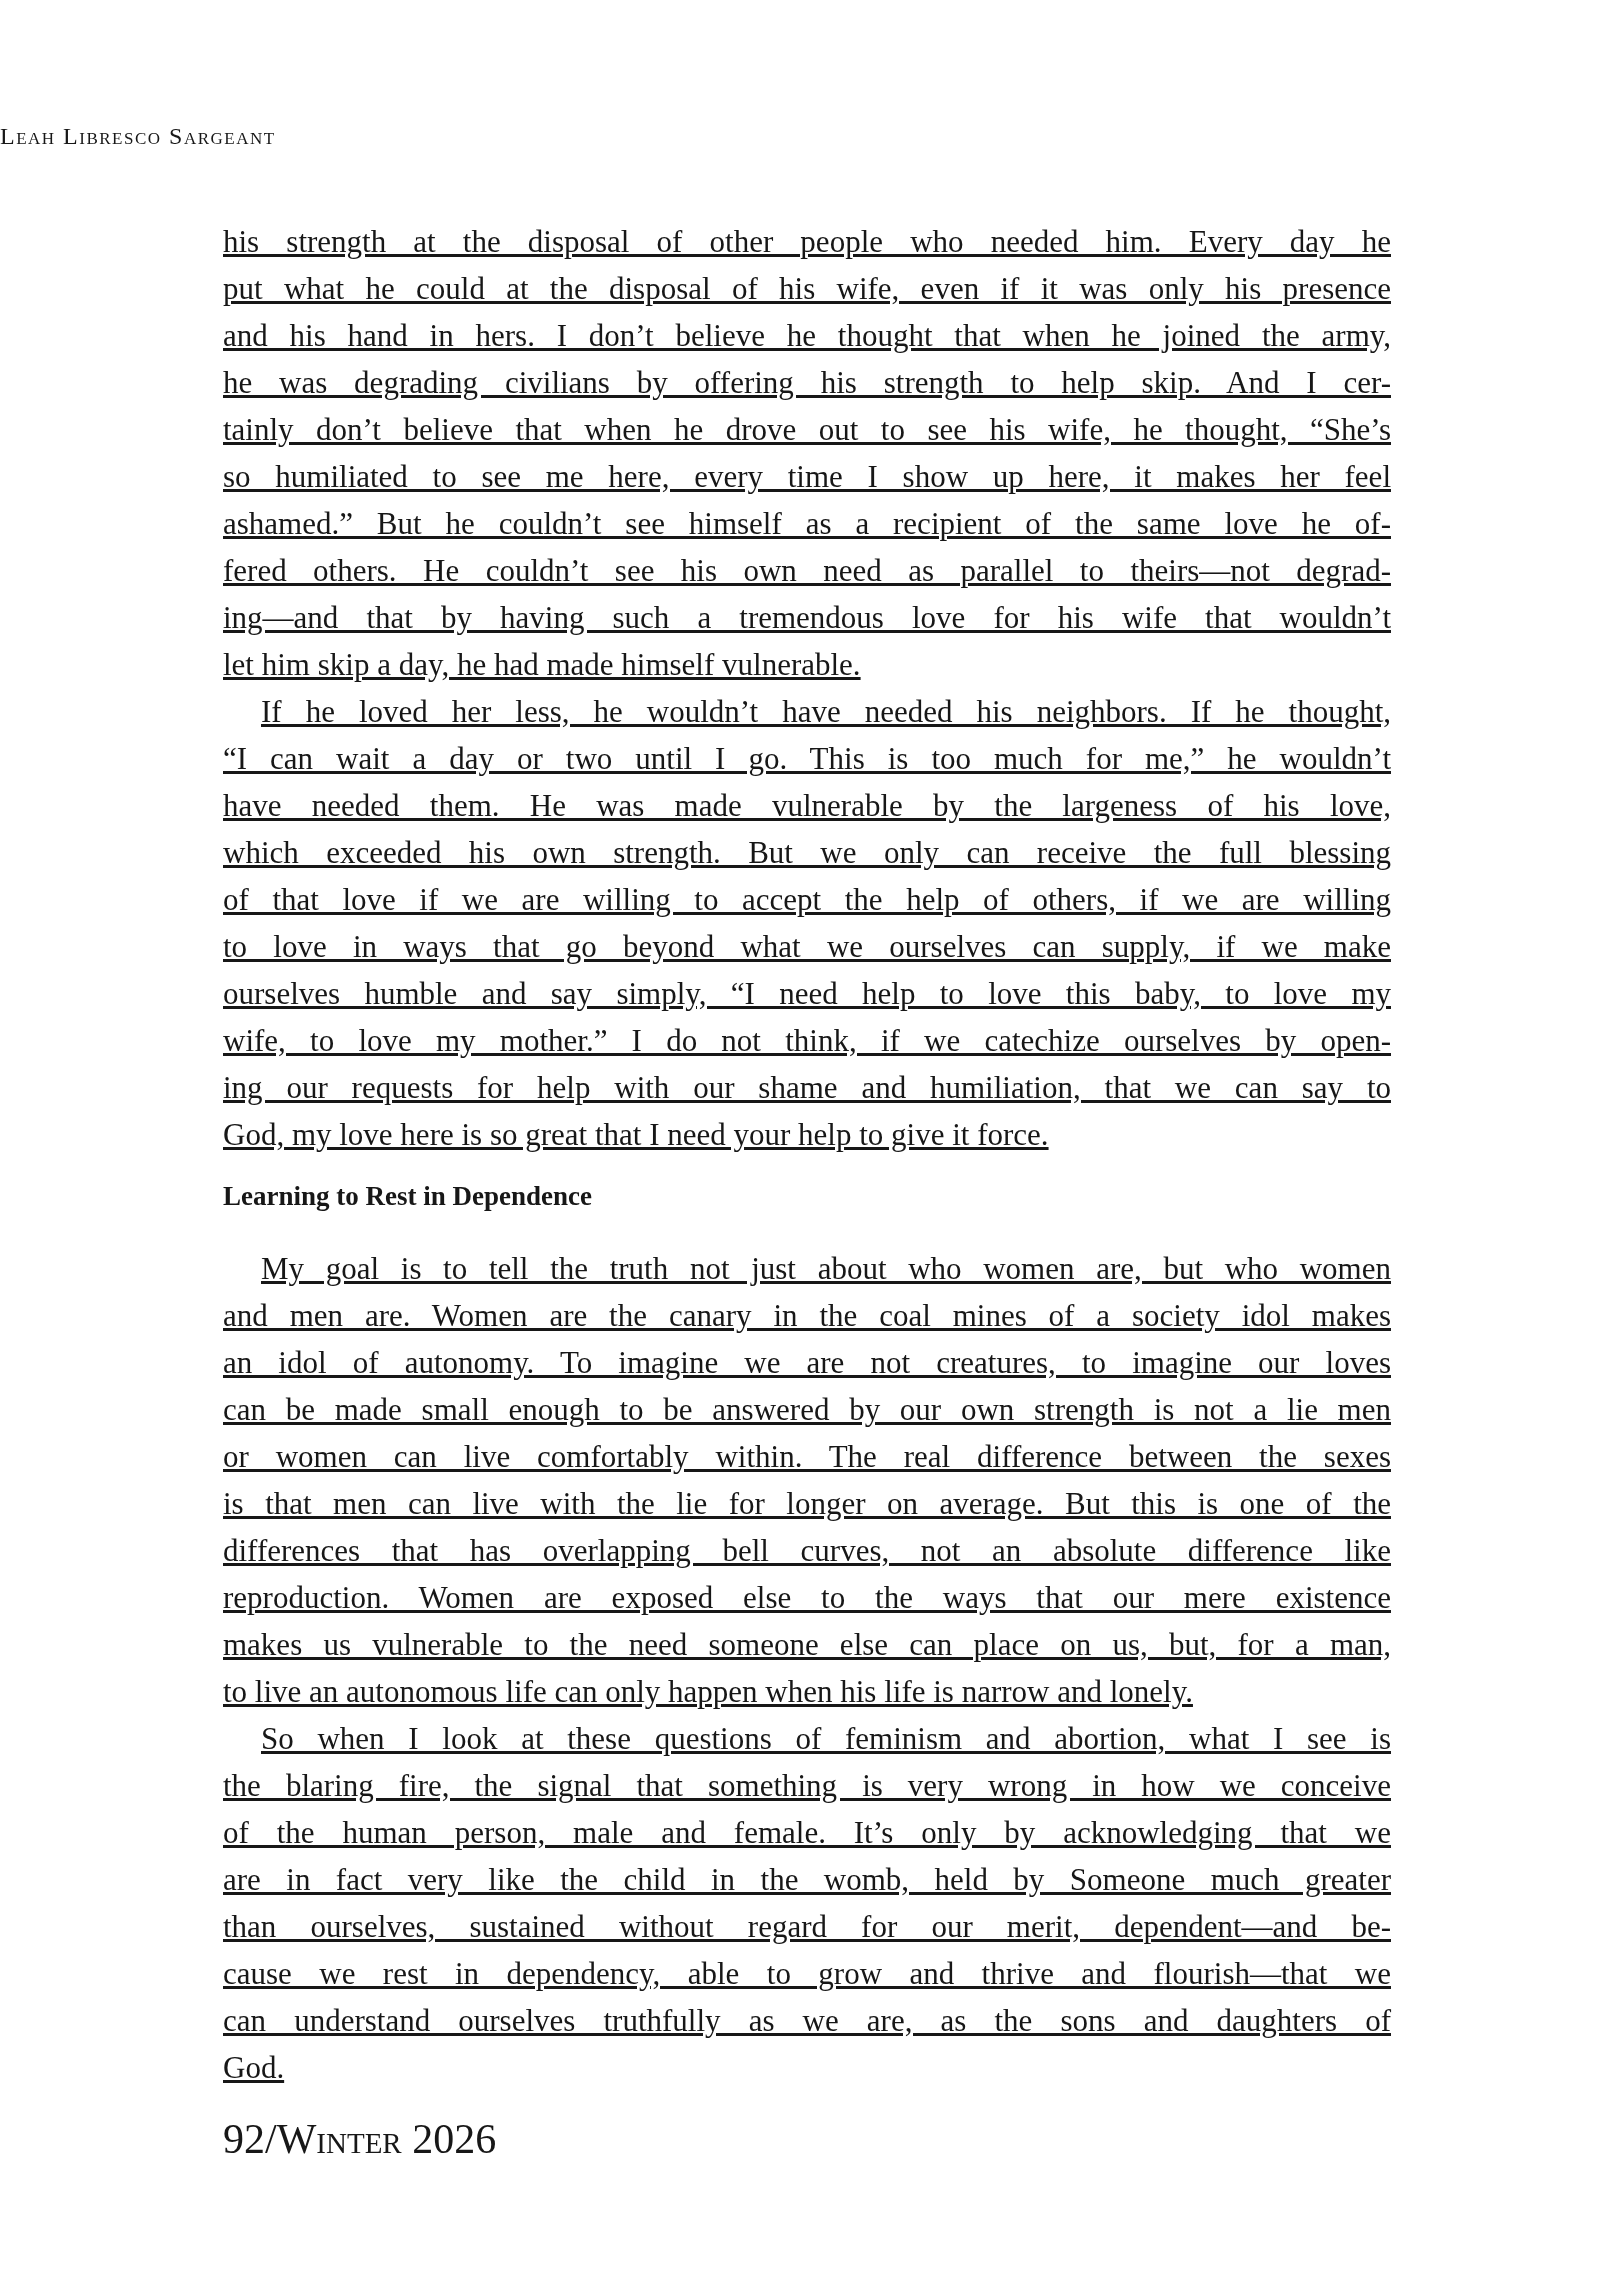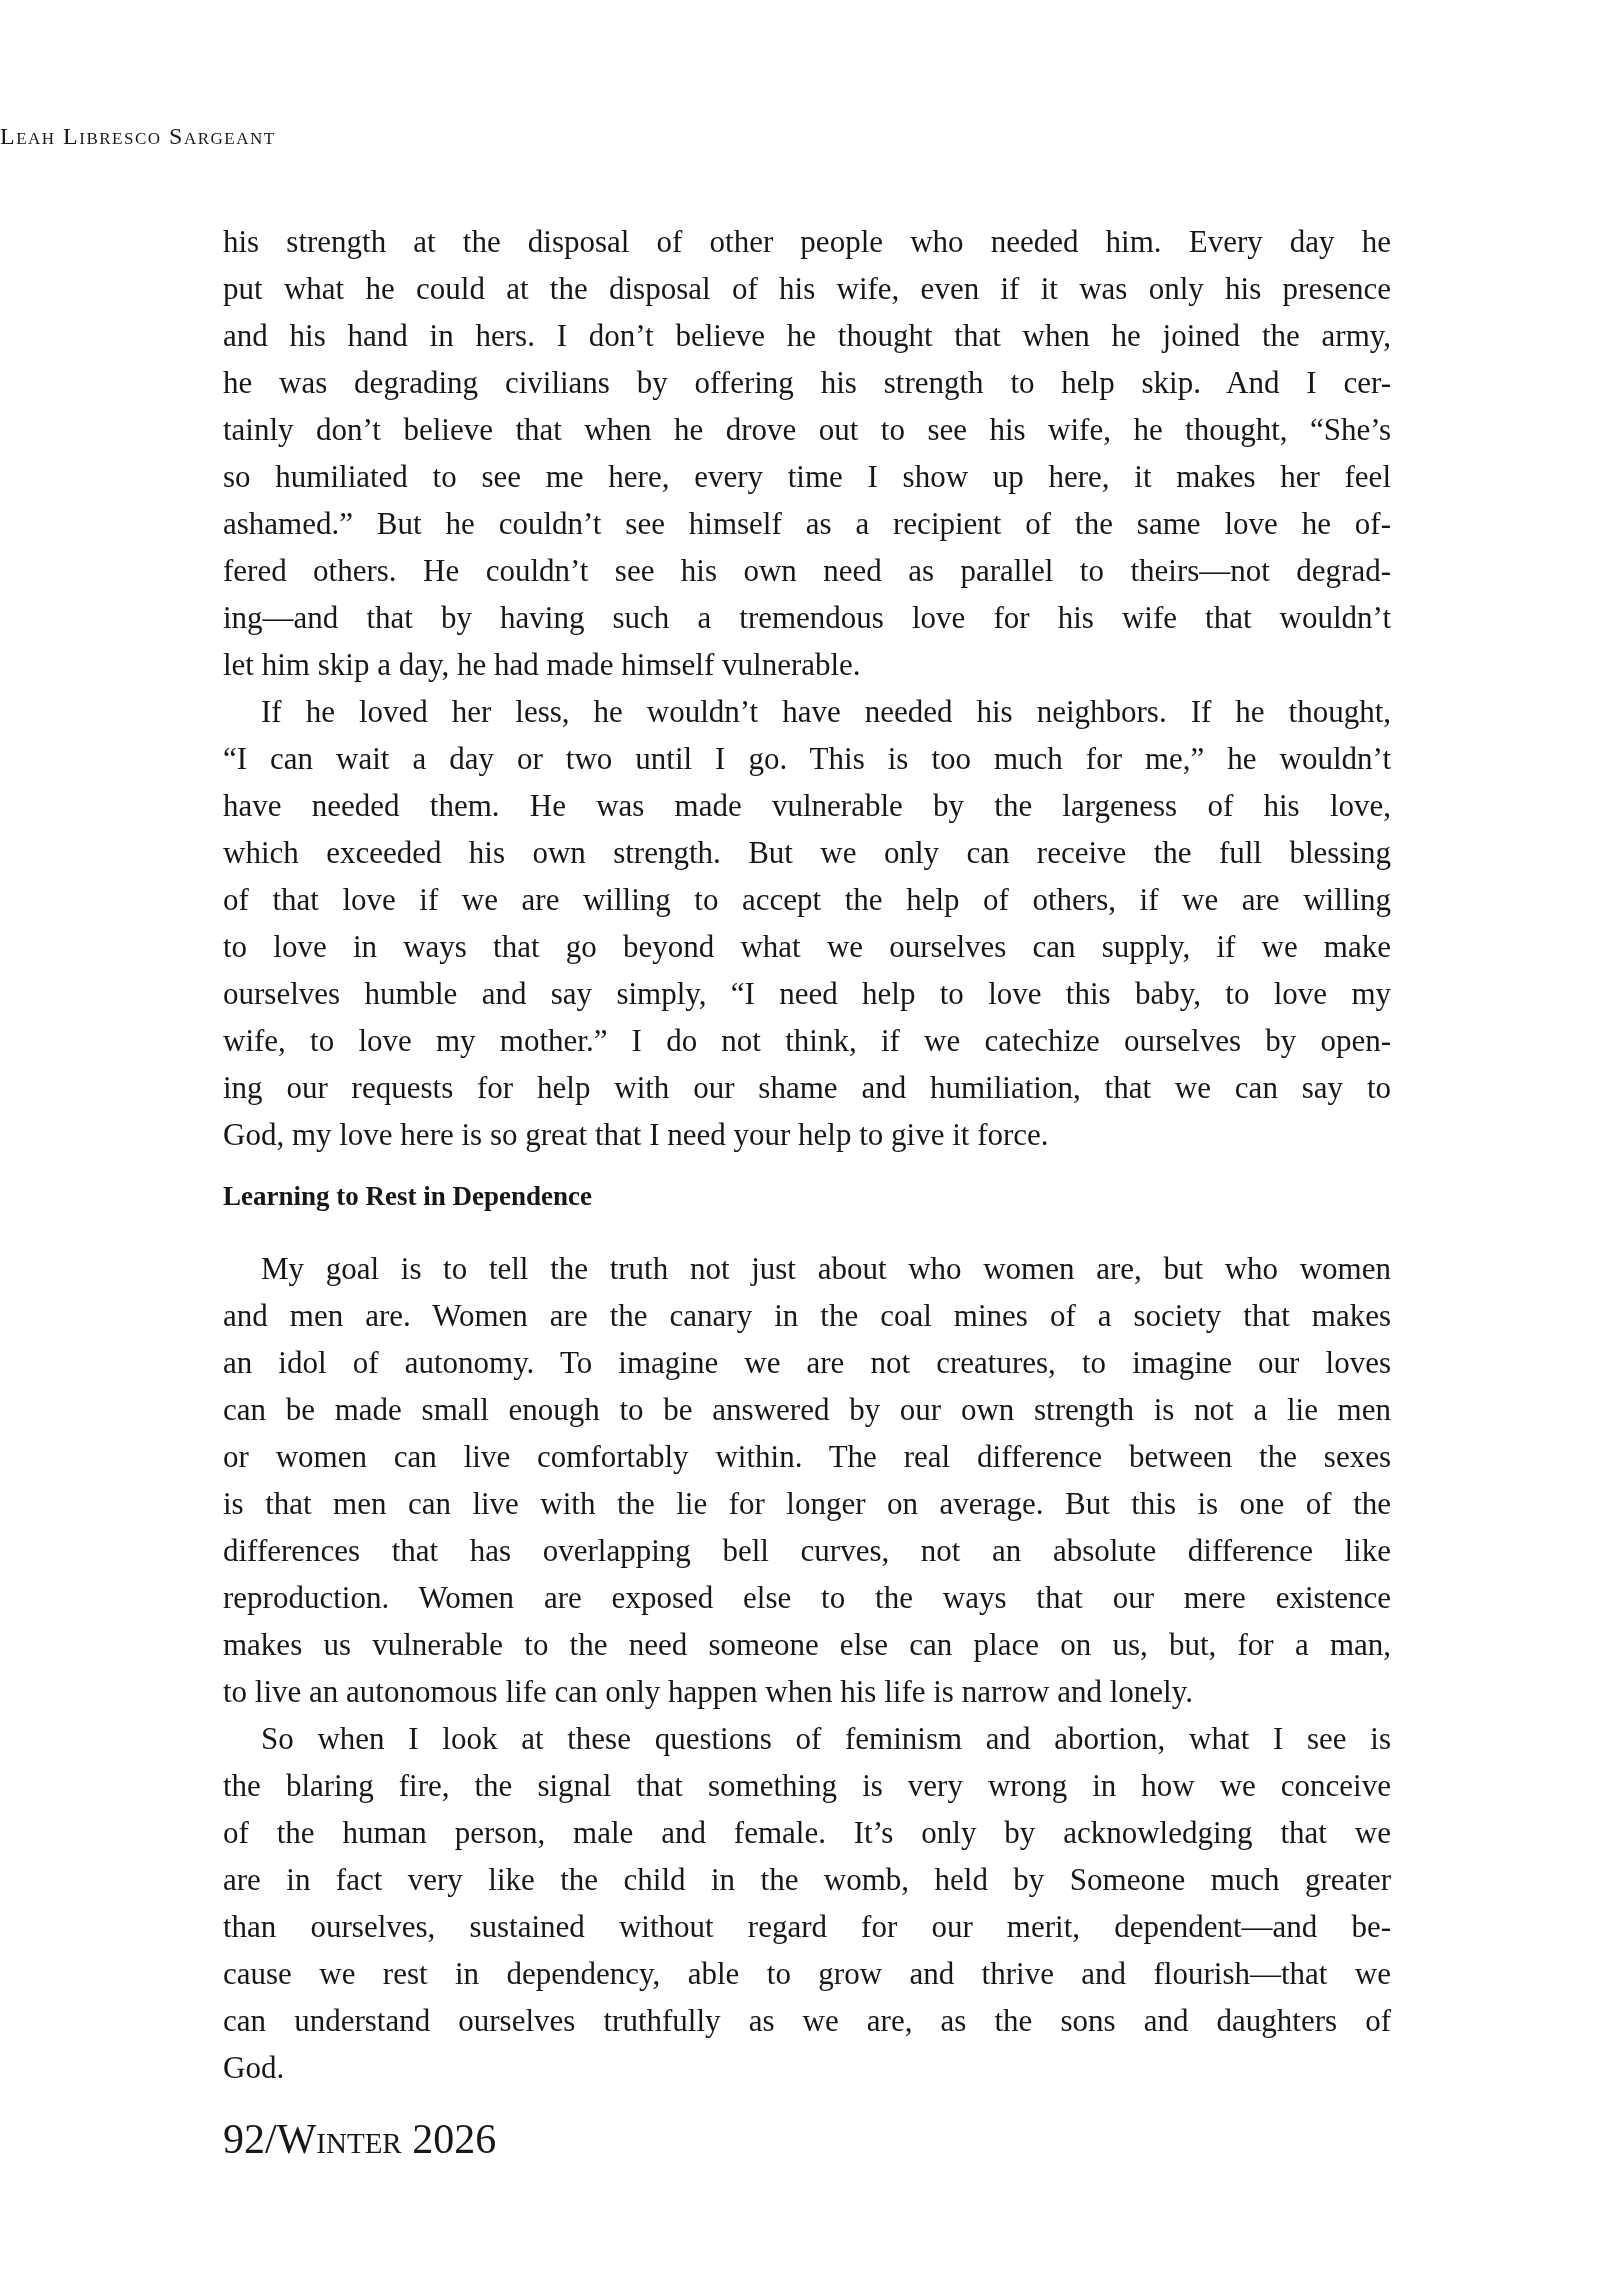--- a/index.html
+++ b/index.html
@@ -33,20 +33,21 @@
   .text-block {
     position: absolute;
     left: 223px;
     top: 218px;
     width: 1168px;
     font-size: 31px;
     line-height: 47px;
   }
   .para {
     margin: 0;
+    text-decoration: underline;
   }
   .line {
     text-align: justify;
     text-align-last: justify;
   }
   .line.para-last {
     text-align-last: left;
   }
   .para.indent .line:first-child {
     text-indent: 38px;
@@ -94,21 +95,21 @@
         <div class="line">of that love if we are willing to accept the help of others, if we are willing</div>
         <div class="line">to love in ways that go beyond what we ourselves can supply, if we make</div>
         <div class="line">ourselves humble and say simply, “I need help to love this baby, to love my</div>
         <div class="line">wife, to love my mother.” I do not think, if we catechize ourselves by open-</div>
         <div class="line">ing our requests for help with our shame and humiliation, that we can say to</div>
         <div class="line para-last">God, my love here is so great that I need your help to give it force.</div>
       </div>
       <div class="section-heading">Learning to Rest in Dependence</div>
       <div class="para indent">
         <div class="line">My goal is to tell the truth not just about who women are, but who women</div>
-        <div class="line">and men are. Women are the canary in the coal mines of a society that makes</div>
+        <div class="line">and men are. Women are the canary in the coal mines of a society idol makes</div>
         <div class="line">an idol of autonomy. To imagine we are not creatures, to imagine our loves</div>
         <div class="line">can be made small enough to be answered by our own strength is not a lie men</div>
         <div class="line">or women can live comfortably within. The real difference between the sexes</div>
         <div class="line">is that men can live with the lie for longer on average. But this is one of the</div>
         <div class="line">differences that has overlapping bell curves, not an absolute difference like</div>
         <div class="line">reproduction. Women are exposed else to the ways that our mere existence</div>
         <div class="line">makes us vulnerable to the need someone else can place on us, but, for a man,</div>
         <div class="line para-last">to live an autonomous life can only happen when his life is narrow and lonely.</div>
       </div>
       <div class="para indent">

